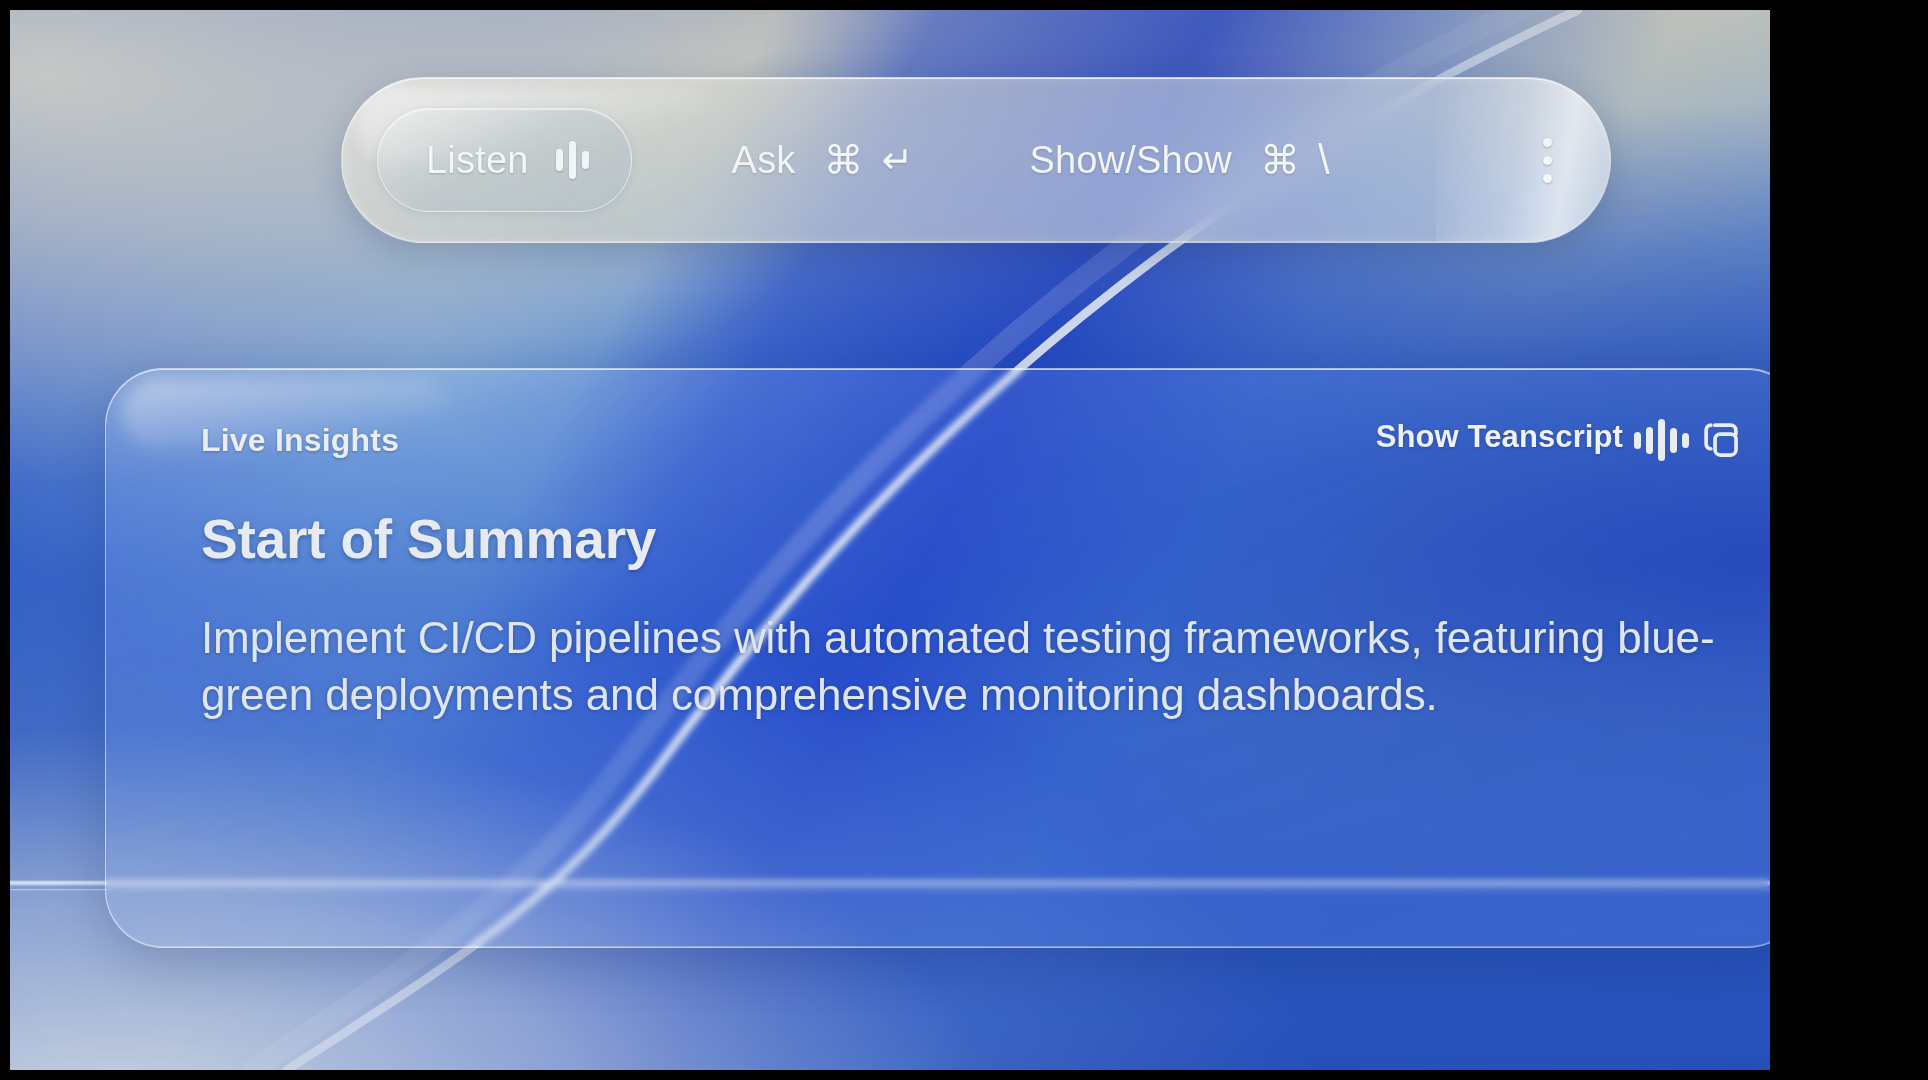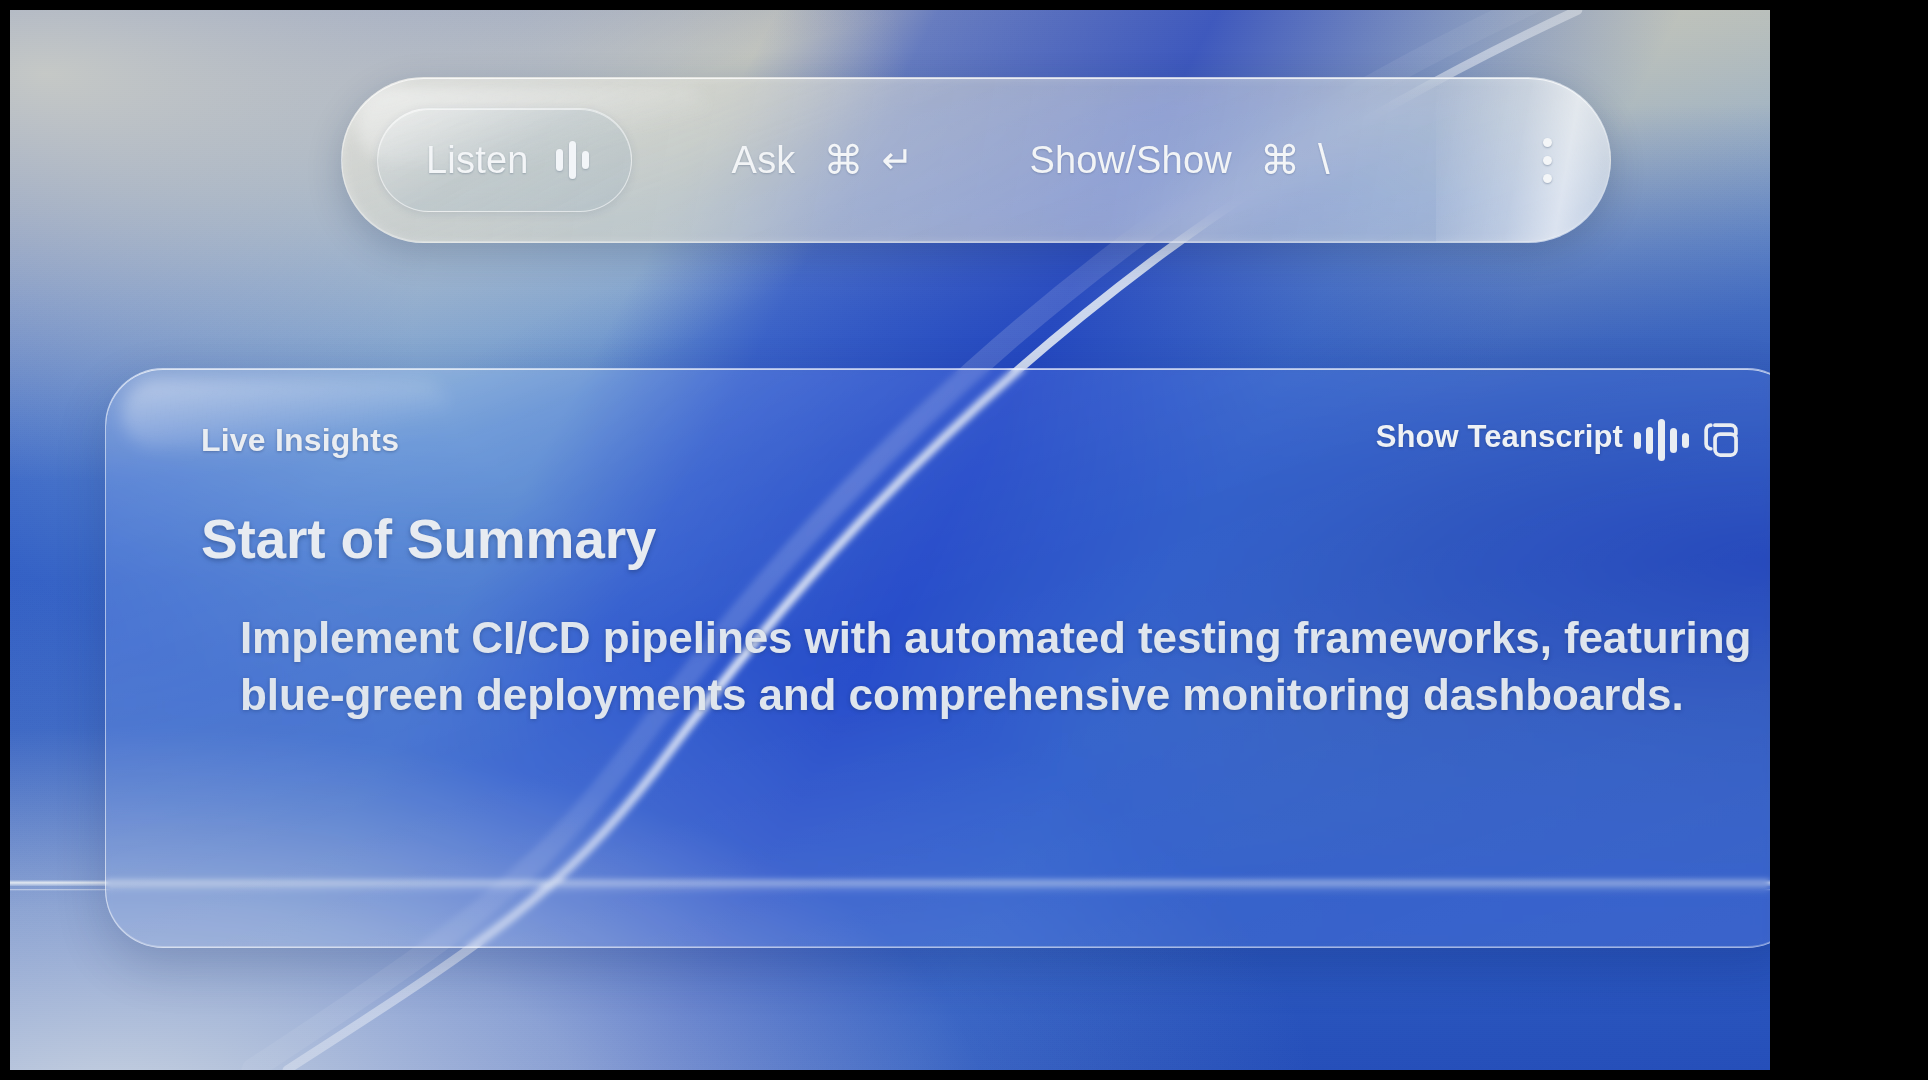--- a/index.html
+++ b/index.html
@@ -247,24 +247,23 @@
 
   #summary-heading {
     margin-top:46px;
     color:#e7ebf1; font-size:55px; font-weight:700; letter-spacing:-.2px;
     text-shadow:0 2px 5px rgba(16,36,78,.38);
   }
 
   #summary-body {
     margin-top:38px;
     width:1520px;
-    color:#dfe5ed; font-size:44px; font-weight:700; line-height:1.30;
+    color:#dfe5ed; font-size:44px; font-weight:400; line-height:1.30;
     letter-spacing:-.1px;
     text-shadow:0 1px 4px rgba(16,36,78,.32);
-    margin-left:39px;
   }
 </style>
 </head>
 <body>
 
 <div id="screen">
 
   <div class="wall wall-base"></div>
   <div class="wall wall-warm-tr"></div>
   <div class="wall wall-deep"></div>

